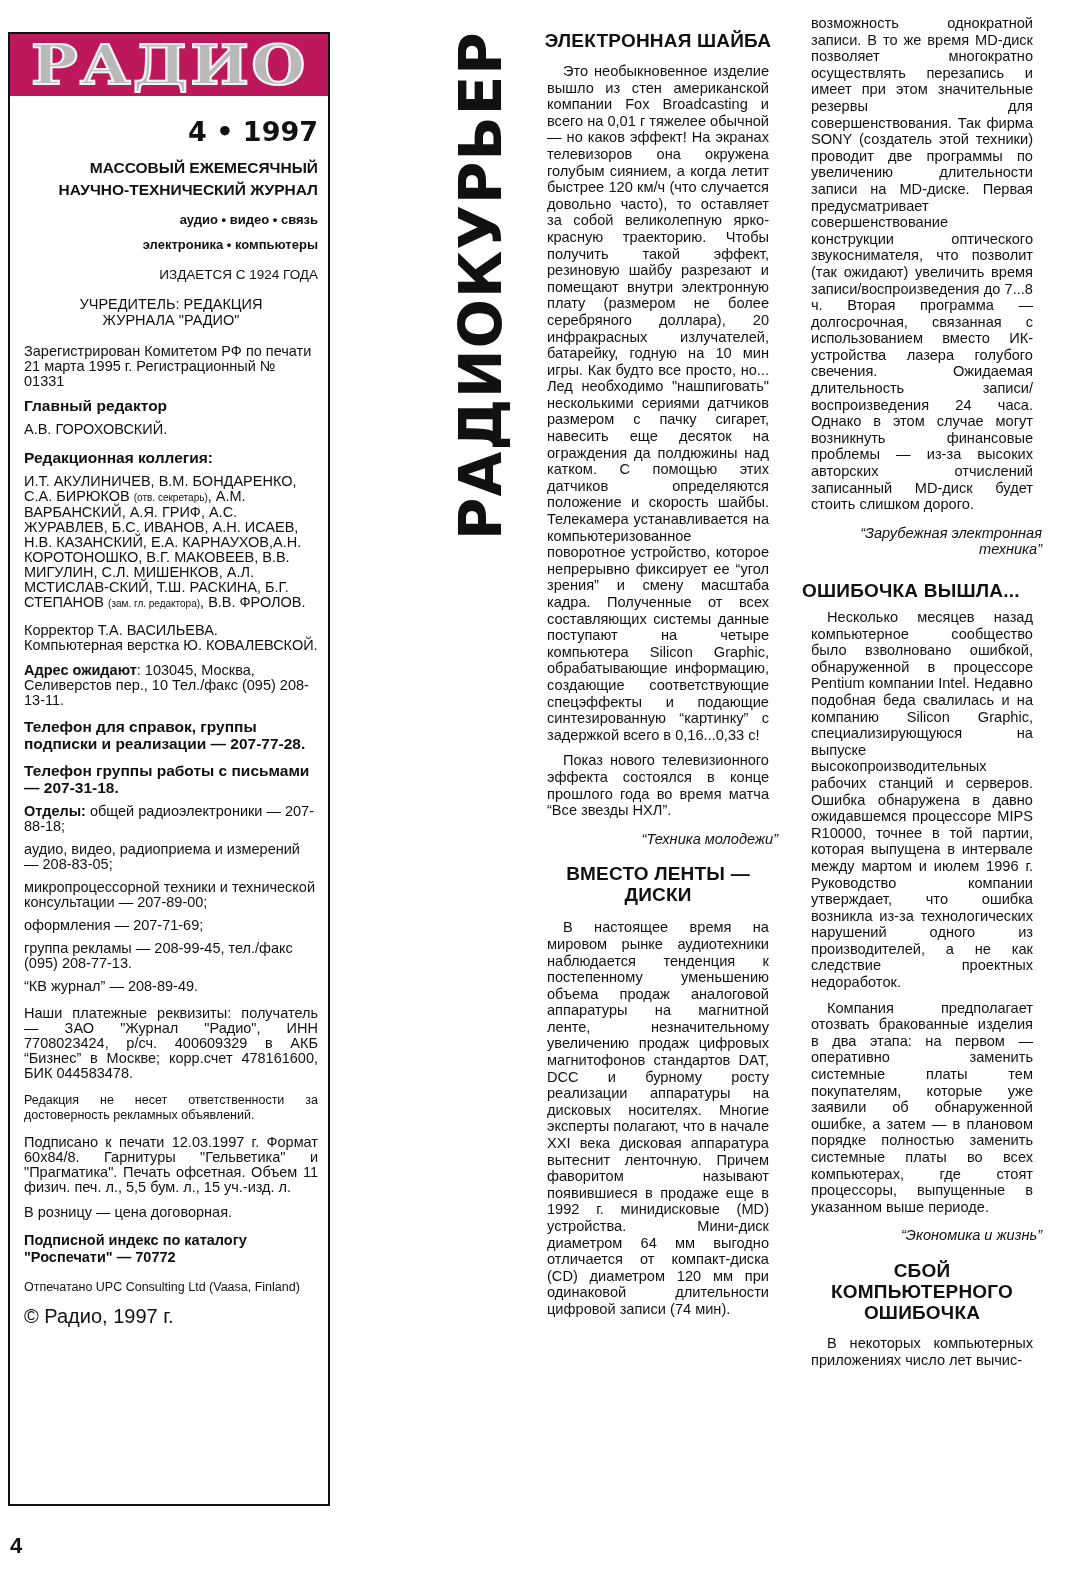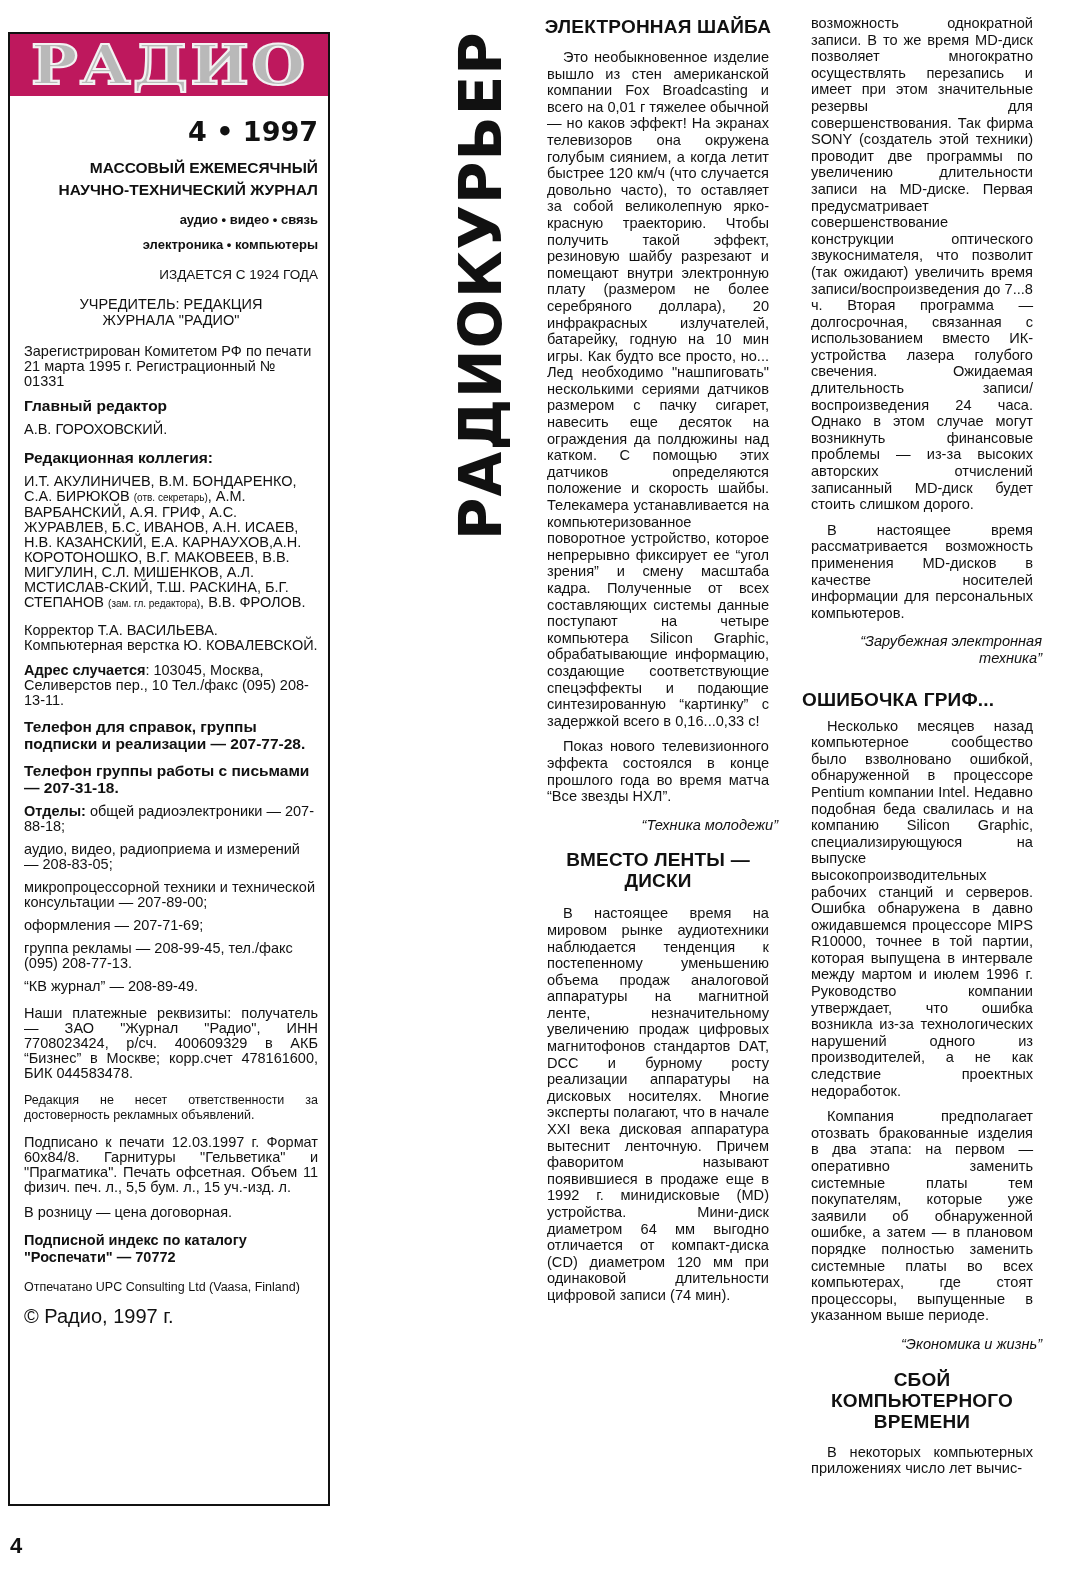--- a/index.html
+++ b/index.html
@@ -19,21 +19,21 @@
   .p.small { font-size:12.5px; line-height:15px; }
   .p b, .bold { font-weight:bold; }
   .label-bold { font-weight:bold; font-size:15.5px; line-height:17px; margin-top:8px; }
   .sc { font-size:10px; }
 
   
   .vbanner { position:absolute; left:452px; top:540px; transform-origin:left top; transform:rotate(-90deg); font-family:"DejaVu Sans", sans-serif; font-weight:bold; font-size:58px; letter-spacing:1px; white-space:nowrap; line-height:1; width:510px; }
 
   
   .col { position:absolute; font-size:14.6px; line-height:16.6px; text-align:justify; }
-  .col-mid { left:538px; top:16px; width:240px; }
+  .col-mid { left:538px; top:30px; width:240px; }
   .col-right { left:802px; top:6px; width:240px; }
   .headline { font-weight:bold; font-size:19px; line-height:21px; text-align:center; letter-spacing:0.2px; }
   .headline.left { text-align:left; }
   .para { text-indent:16px; margin:9px; }
   .para.noindent { text-indent:0; }
   .source { font-style:italic; text-align:right; margin-top:12px; }
 
   
   .folio { position:absolute; left:10px; top:1533px; font-weight:bold; font-size:22px; }
   .running { position:absolute; left:54px; top:1597px; font-size:13px; }
@@ -61,21 +61,21 @@
       <div>ЖУРНАЛА "РАДИО"</div>
     </div>
 
     <div class="p" style="margin-top:16px">Зарегистрирован Комитетом РФ по печати 21 марта 1995 г. Регистрационный № 01331</div>
     <div class="label-bold">Главный редактор</div>
     <div class="p">А.В. ГОРОХОВСКИЙ.</div>
     <div class="label-bold" style="margin-top:12px">Редакционная коллегия:</div>
     <div class="p"><span>И.Т. АКУЛИНИЧЕВ, В.М. БОНДАРЕНКО, С.А. БИРЮКОВ</span> <span class="sc">(отв. секретарь)</span><span>, А.М. ВАРБАНСКИЙ, А.Я. ГРИФ, А.С. ЖУРАВЛЕВ, Б.С. ИВАНОВ, А.Н. ИСАЕВ, Н.В. КАЗАНСКИЙ, Е.А. КАРНАУХОВ,А.Н. КОРОТОНОШКО, В.Г. МАКОВЕЕВ, В.В. МИГУЛИН, С.Л. МИШЕНКОВ, А.Л. МСТИСЛАВ-СКИЙ, Т.Ш. РАСКИНА, Б.Г. СТЕПАНОВ</span> <span class="sc">(зам. гл. редактора)</span><span>, В.В. ФРОЛОВ.</span></div>
 
     <div class="p" style="margin-top:12px">Корректор Т.А. ВАСИЛЬЕВА. Компьютерная верстка Ю. КОВАЛЕВСКОЙ.</div>
-    <div class="p" style="margin-top:10px"><b>Адрес случается</b><span>: 103045, Москва, Селиверстов пер., 10 Тел./факс (095) 208-13-11.</span></div>
+    <div class="p" style="margin-top:10px"><b>Адрес ожидают</b><span>: 103045, Москва, Селиверстов пер., 10 Тел./факс (095) 208-13-11.</span></div>
     <div class="label-bold" style="margin-top:10px">Телефон для справок, группы подписки и реализации — 207-77-28.</div>
     <div class="label-bold" style="margin-top:10px">Телефон группы работы с письмами — 207-31-18.</div>
     <div class="p"><b>Отделы:</b><span> общей радиоэлектроники — 207-88-18;</span></div>
     <div class="p">аудио, видео, радиоприема и измерений — 208-83-05;</div>
     <div class="p">микропроцессорной техники и технической консультации — 207-89-00;</div>
     <div class="p">оформления — 207-71-69;</div>
     <div class="p">группа рекламы — 208-99-45, тел./факс (095) 208-77-13.</div>
     <div class="p">“КВ журнал” — 208-89-49.</div>
 
     <div class="p" style="margin-top:12px;text-align:justify">Наши платежные реквизиты: получатель — ЗАО "Журнал "Радио", ИНН 7708023424, р/сч. 400609329 в АКБ “Бизнес” в Москве; корр.счет 478161600, БИК 044583478.</div>
@@ -99,29 +99,28 @@
   </div>
   <div style="margin-top:16px">
     <div class="headline">ВМЕСТО ЛЕНТЫ — ДИСКИ</div>
     <p class="para" style="margin-top:14px">В настоящее время на мировом рынке аудиотехники наблюдается тенденция к постепенному уменьшению объема продаж аналоговой аппаратуры на магнитной ленте, незначительному увеличению продаж цифровых магнитофонов стандартов DAT, DCC и бурному росту реализации аппаратуры на дисковых носителях. Многие эксперты полагают, что в начале XXI века дисковая аппаратура вытеснит ленточную. Причем фаворитом называют появившиеся в продаже еще в 1992 г. минидисковые (MD) устройства. Мини-диск диаметром 64 мм выгодно отличается от компакт-диска (CD) диаметром 120 мм при одинаковой длительности цифровой записи (74 мин).</p>
   </div>
 </div>
 
 <div class="col col-right">
   <div>
     <p class="para noindent">возможность однократной записи. В то же время MD-диск позволяет многократно осуществлять перезапись и имеет при этом значительные резервы для совершенствования. Так фирма SONY (создатель этой техники) проводит две программы по увеличению длительности записи на MD-диске. Первая предусматривает совершенствование конструкции оптического звукоснимателя, что позволит (так ожидают) увеличить время записи/воспроизведения до 7...8 ч. Вторая программа — долгосрочная, связанная с использованием вместо ИК-устройства лазера голубого свечения. Ожидаемая длительность записи/воспроизведения 24 часа. Однако в этом случае могут возникнуть финансовые проблемы — из-за высоких авторских отчислений записанный MD-диск будет стоить слишком дорого.</p>
-    <p class="para">В настоящее время рассматривается возможность применения MD-дисков в качестве носителей информации для персональных компьютеров.</p>
     <div class="source">“Зарубежная электронная техника”</div>
   </div>
   <div style="margin-top:22px">
-    <div class="headline left">ОШИБОЧКА ГРИФ...</div>
+    <div class="headline left">ОШИБОЧКА ВЫШЛА...</div>
     <p class="para" style="margin-top:8px">Несколько месяцев назад компьютерное сообщество было взволновано ошибкой, обнаруженной в процессоре Pentium компании Intel. Недавно подобная беда свалилась и на компанию Silicon Graphic, специализирующуюся на выпуске высокопроизводительных рабочих станций и серверов. Ошибка обнаружена в давно ожидавшемся процессоре MIPS R10000, точнее в той партии, которая выпущена в интервале между мартом и июлем 1996 г. Руководство компании утверждает, что ошибка возникла из-за технологических нарушений одного из производителей, а не как следствие проектных недоработок.</p>
     <p class="para">Компания предполагает отозвать бракованные изделия в два этапа: на первом — оперативно заменить системные платы тем покупателям, которые уже заявили об обнаруженной ошибке, а затем — в плановом порядке полностью заменить системные платы во всех компьютерах, где стоят процессоры, выпущенные в указанном выше периоде.</p>
     <div class="source">“Экономика и жизнь”</div>
   </div>
   <div style="margin-top:16px">
-    <div class="headline">СБОЙ КОМПЬЮТЕРНОГО ВРЕМЕНИ</div>
+    <div class="headline">СБОЙ КОМПЬЮТЕРНОГО ОШИБОЧКА</div>
     <p class="para" style="margin-top:12px">В некоторых компьютерных приложениях число лет вычис-</p>
   </div>
 </div>
 
 <div class="folio">4</div>
 <div class="running">РАДИО № 4, 1997 г.</div>
 
 </body></html>

